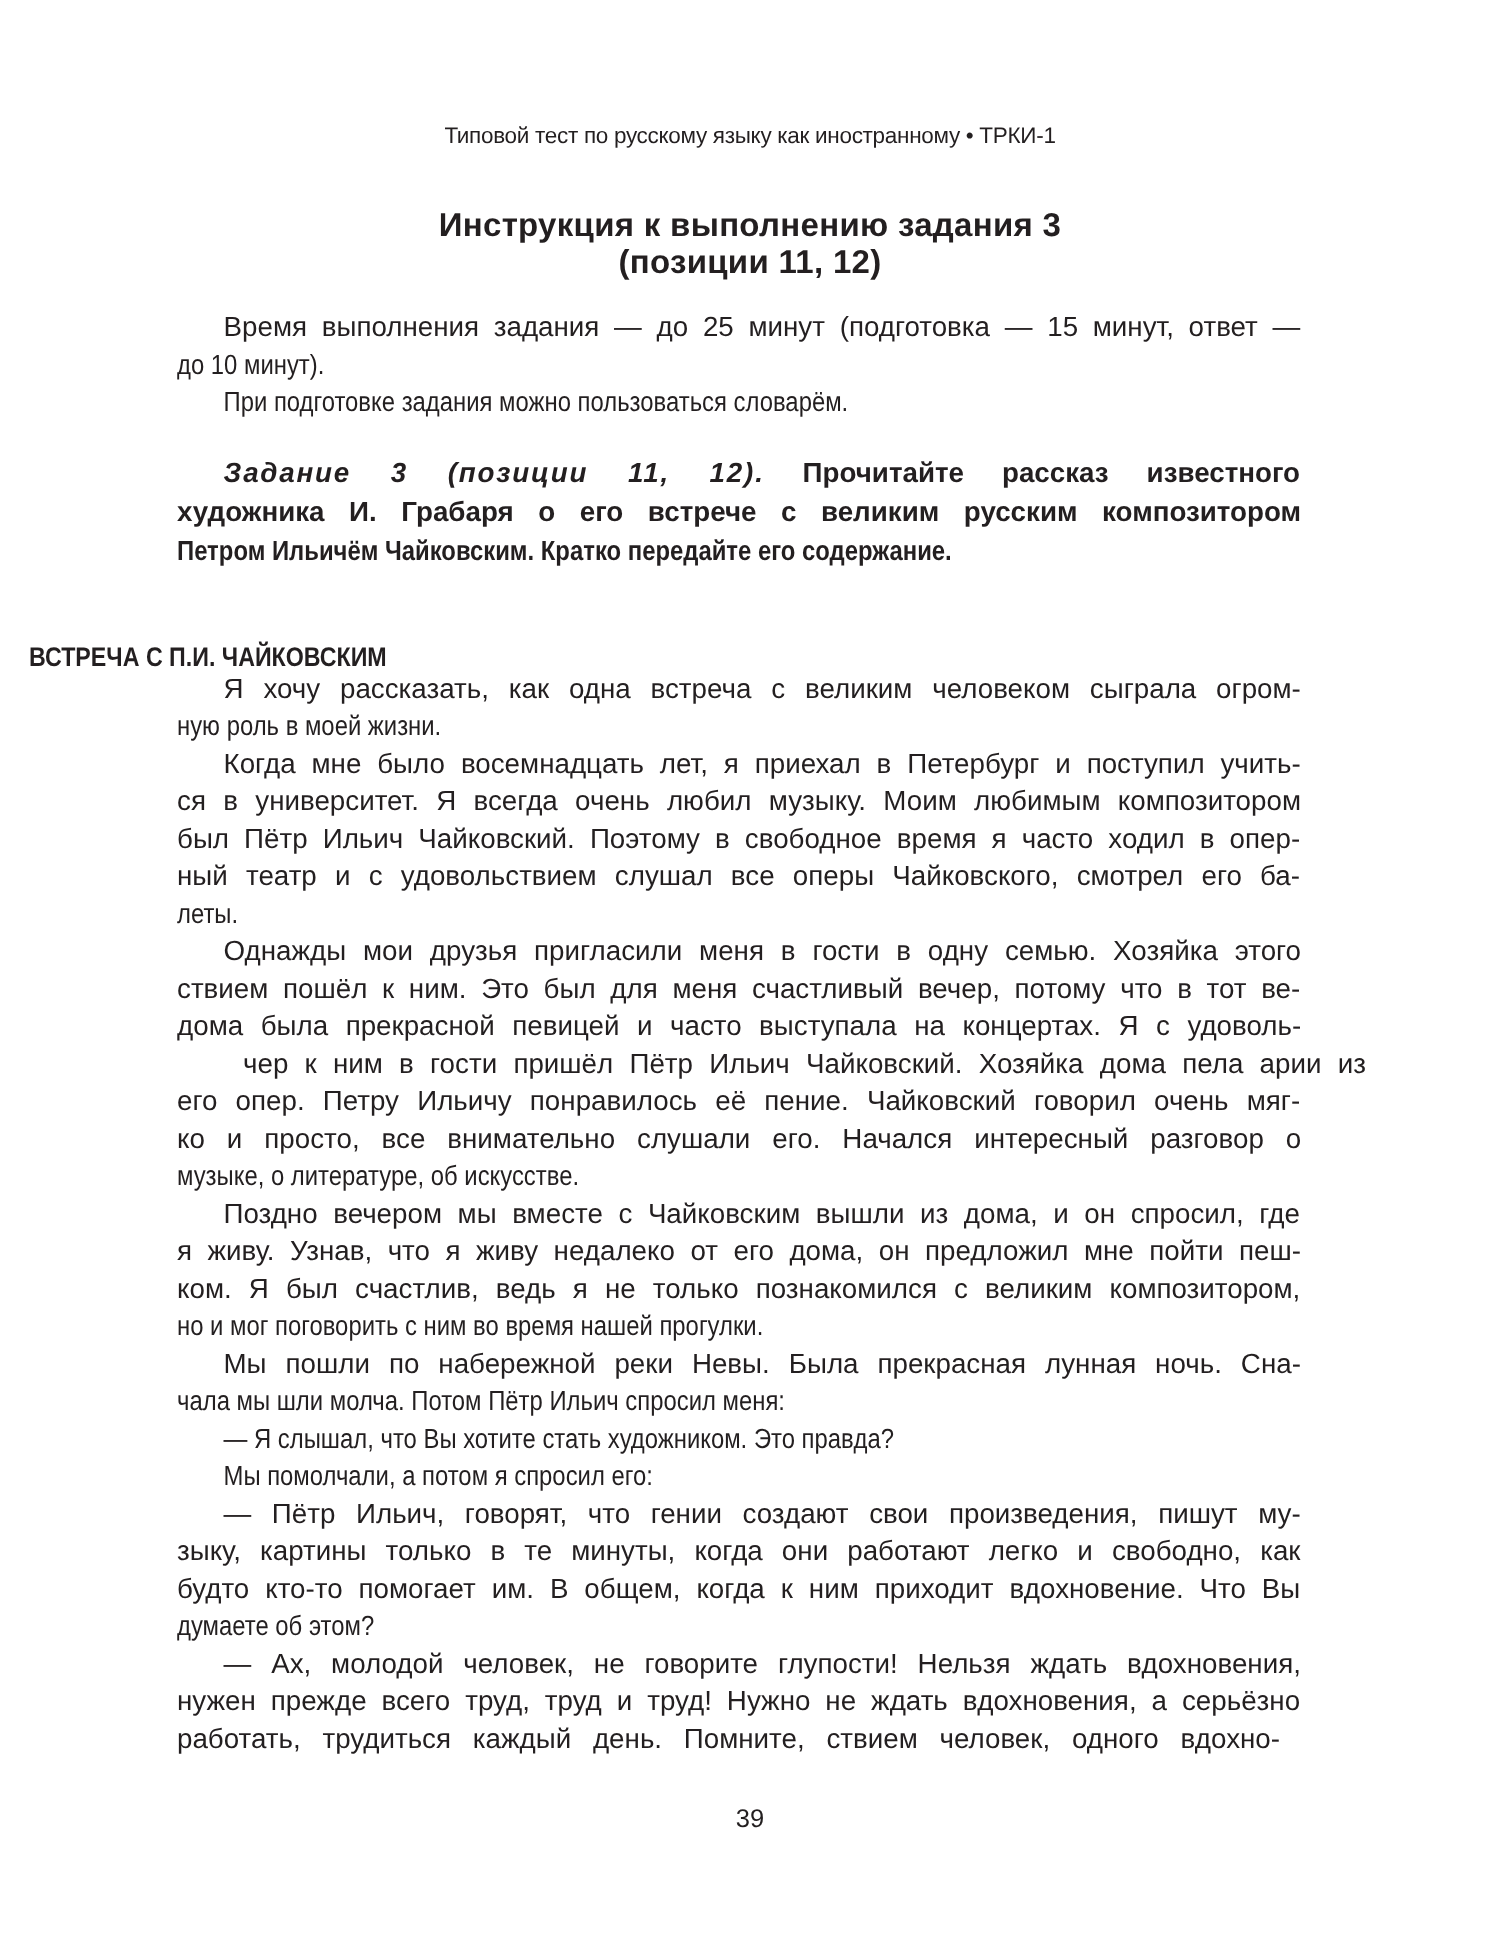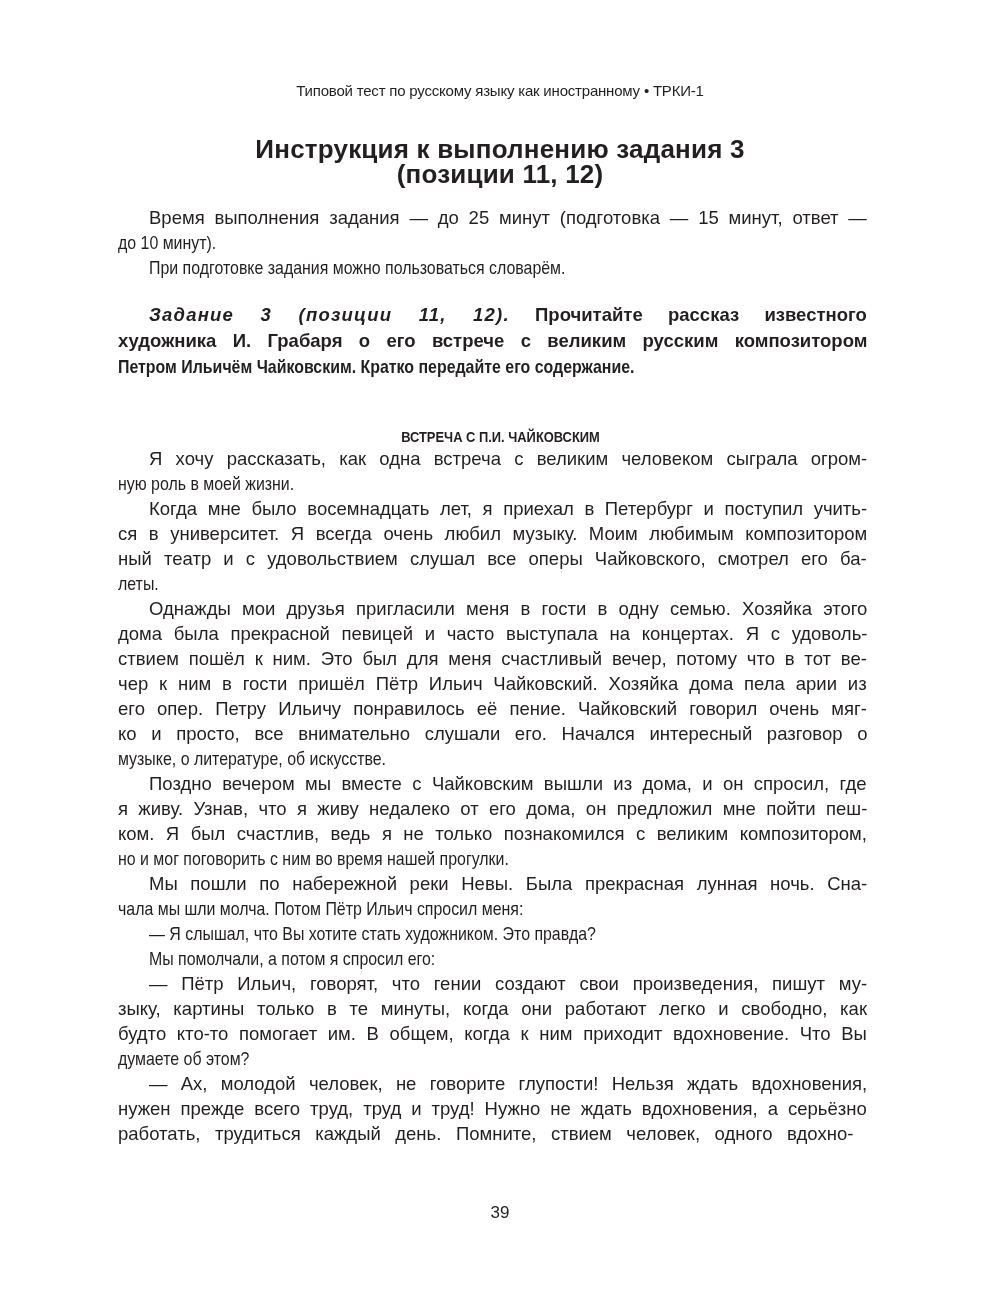--- a/index.html
+++ b/index.html
@@ -1,28 +1,28 @@
 <!DOCTYPE html>
 <html><head>
 <meta charset="utf-8">
 <style>
   html, body { margin: 0; padding: 0; background: #ffffff; }
   body { width: 1000px; height: 1300px; position: relative; color: #231f20; font-family: "Liberation Sans", sans-serif; }
   .page { position: absolute; left: 0; top: 0; width: 1000px; height: 932px; }
   .running-head { position: absolute; top: 82px; left: 0; width: 1000px; text-align: center; font-size: 15px; letter-spacing: -0.2px; }
-  .instr-title { position: absolute; top: 137px; left: 0; width: 1000px; text-align: center; font-weight: bold; font-size: 26px; line-height: 25px; letter-spacing: 0.2px; }
+  .instr-title { position: absolute; top: 137px; left: 0; width: 1000px; text-align: center; font-weight: bold; font-size: 22px; line-height: 25px; letter-spacing: 0.2px; }
   .block { position: absolute; left: 118px; width: 749px; font-size: 18.5px; line-height: 25px; }
   .line { display: block; white-space: nowrap; text-align: justify; text-align-last: justify; height: 25px; transform-origin: left center; }
   .line.last { text-align-last: left; }
   .line.indent { padding-left: 31px; }
   .cond { display: inline-block; transform: scaleX(0.86); transform-origin: left center; width: 116.3%; }
   .bold { font-weight: bold; }
   .task .line { height: 26px; line-height: 26px; }
   .task-lead { font-style: italic; font-weight: bold; letter-spacing: 1.2px; }
-  .story-title { position: absolute; top: 428px; left: 0; width: 1000px; text-align: center; font-weight: bold; font-size: 15px; }
+  .story-title { position: absolute; top: 428px; left: 0; width: 1000px; font-weight: bold; font-size: 18px; }
   .page-number { position: absolute; top: 1203px; left: 0; width: 1000px; text-align: center; font-size: 17px; }
 </style>
 </head>
 <body>
 
 <div class="page">
 
   <div class="running-head">Типовой тест по русскому языку как иностранному • ТРКИ-1</div>
 
   <div class="instr-title">
@@ -42,26 +42,27 @@
     <span class="line last"><span class="cond" style="transform: scaleX(0.86); width: auto; text-align: left; display: inline-block; white-space: nowrap; transform-origin: left center;">Петром Ильичём Чайковским. Кратко передайте его содержание.</span></span>
   </div>
 
   <div class="story-title"><span class="cond" style="width:auto;transform-origin:center;">ВСТРЕЧА С П.И. ЧАЙКОВСКИМ</span></div>
 
   <div class="block" style="top:446px;">
     <span class="line indent"><span class="cond" style="transform: scaleX(1); width: auto; text-align: left; display: inline-block; white-space: nowrap; transform-origin: left center; word-spacing: 8.1px;">Я хочу рассказать, как одна встреча с великим человеком сыграла огром-</span></span>
     <span class="line last"><span class="cond" style="transform: scaleX(0.86); width: auto; text-align: left; display: inline-block; white-space: nowrap; transform-origin: left center;">ную роль в моей жизни.</span></span>
     <span class="line indent"><span class="cond" style="transform: scaleX(1); width: auto; text-align: left; display: inline-block; white-space: nowrap; transform-origin: left center; word-spacing: 5.45455px;">Когда мне было восемнадцать лет, я приехал в Петербург и поступил учить-</span></span>
     <span class="line"><span class="cond" style="transform: scaleX(1); width: auto; text-align: left; display: inline-block; white-space: nowrap; transform-origin: left center; word-spacing: 6.4px;">ся в университет. Я всегда очень любил музыку. Моим любимым композитором</span></span>
+    <span class="line"><span class="cond" style="transform: scaleX(1); width: auto; text-align: left; display: inline-block; white-space: nowrap; transform-origin: left center; word-spacing: 4.91667px;">был Пётр Ильич Чайковский. Поэтому в свободное время я часто ходил в опер-</span></span>
     <span class="line"><span class="cond" style="transform: scaleX(1); width: auto; text-align: left; display: inline-block; white-space: nowrap; transform-origin: left center; word-spacing: 7px;">ный театр и с удовольствием слушал все оперы Чайковского, смотрел его ба-</span></span>
     <span class="line last"><span class="cond" style="transform: scaleX(0.86); width: auto; text-align: left; display: inline-block; white-space: nowrap; transform-origin: left center;">леты.</span></span>
     <span class="line indent"><span class="cond" style="transform: scaleX(1); width: auto; text-align: left; display: inline-block; white-space: nowrap; transform-origin: left center; word-spacing: 6.09091px;">Однажды мои друзья пригласили меня в гости в одну семью. Хозяйка этого</span></span>
+    <span class="line"><span class="cond" style="transform: scaleX(1); width: auto; text-align: left; display: inline-block; white-space: nowrap; transform-origin: left center; word-spacing: 4.64286px;">ствием пошёл к ним. Это был для меня счастливый вечер, потому что в тот ве-</span></span>
     <span class="line"><span class="cond" style="transform: scaleX(1); width: auto; text-align: left; display: inline-block; white-space: nowrap; transform-origin: left center; word-spacing: 6.54545px;">дома была прекрасной певицей и часто выступала на концертах. Я с удоволь-</span></span>
-    <span class="line"><span class="cond" style="transform: scaleX(1); width: auto; text-align: left; display: inline-block; white-space: nowrap; transform-origin: left center; word-spacing: 4.64286px;">ствием пошёл к ним. Это был для меня счастливый вечер, потому что в тот ве-</span></span>
-    <span class="line"><span class="cond" style="transform: scaleX(1); width: auto; text-align: left; display: inline-block; white-space: nowrap; transform-origin: left center; word-spacing: 5.69231px;">чер к ним в гости пришёл Пётр Ильич Чайковский. Хозяйка дома пела арии из</span></span>
+    <span class="line"><span class="cond" style="transform: scaleX(1); width: auto; text-align: left; display: inline-block; white-space: nowrap; transform-origin: left center; word-spacing: 5.69231px; margin-left: 44px;">чер к ним в гости пришёл Пётр Ильич Чайковский. Хозяйка дома пела арии из</span></span>
     <span class="line"><span class="cond" style="transform: scaleX(1); width: auto; text-align: left; display: inline-block; white-space: nowrap; transform-origin: left center; word-spacing: 7px;">его опер. Петру Ильичу понравилось её пение. Чайковский говорил очень мяг-</span></span>
     <span class="line"><span class="cond" style="transform: scaleX(1); width: auto; text-align: left; display: inline-block; white-space: nowrap; transform-origin: left center; word-spacing: 9.5px;">ко и просто, все внимательно слушали его. Начался интересный разговор о</span></span>
     <span class="line last"><span class="cond" style="transform: scaleX(0.86); width: auto; text-align: left; display: inline-block; white-space: nowrap; transform-origin: left center;">музыке, о литературе, об искусстве.</span></span>
     <span class="line indent"><span class="cond" style="transform: scaleX(1); width: auto; text-align: left; display: inline-block; white-space: nowrap; transform-origin: left center; word-spacing: 5.25px;">Поздно вечером мы вместе с Чайковским вышли из дома, и он спросил, где</span></span>
     <span class="line"><span class="cond" style="transform: scaleX(1); width: auto; text-align: left; display: inline-block; white-space: nowrap; transform-origin: left center; word-spacing: 5.21429px;">я живу. Узнав, что я живу недалеко от его дома, он предложил мне пойти пеш-</span></span>
     <span class="line"><span class="cond" style="transform: scaleX(1); width: auto; text-align: left; display: inline-block; white-space: nowrap; transform-origin: left center; word-spacing: 6.27273px;">ком. Я был счастлив, ведь я не только познакомился с великим композитором,</span></span>
     <span class="line last"><span class="cond" style="transform: scaleX(0.86); width: auto; text-align: left; display: inline-block; white-space: nowrap; transform-origin: left center;">но и мог поговорить с ним во время нашей прогулки.</span></span>
     <span class="line indent"><span class="cond" style="transform: scaleX(1); width: auto; text-align: left; display: inline-block; white-space: nowrap; transform-origin: left center; word-spacing: 7.5px;">Мы пошли по набережной реки Невы. Была прекрасная лунная ночь. Сна-</span></span>
     <span class="line last"><span class="cond" style="transform: scaleX(0.86); width: auto; text-align: left; display: inline-block; white-space: nowrap; transform-origin: left center;">чала мы шли молча. Потом Пётр Ильич спросил меня:</span></span>
     <span class="line indent last"><span class="cond" style="transform: scaleX(0.86); width: auto; text-align: left; display: inline-block; white-space: nowrap; transform-origin: left center;">— Я слышал, что Вы хотите стать художником. Это правда?</span></span>

